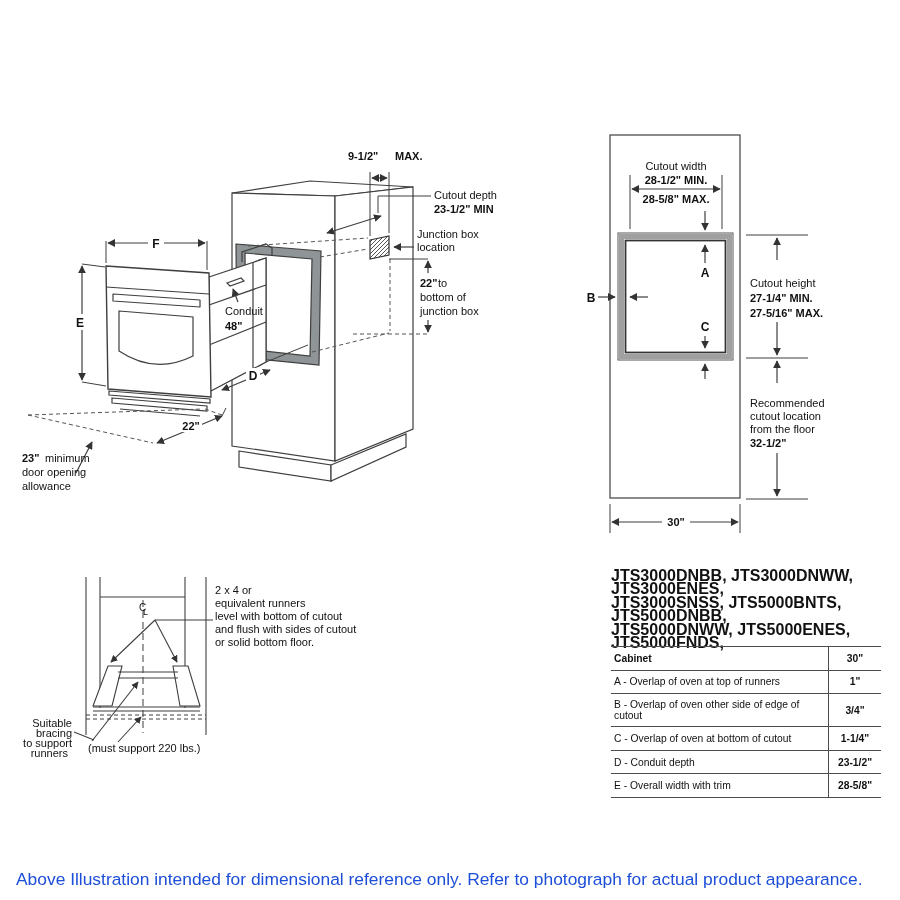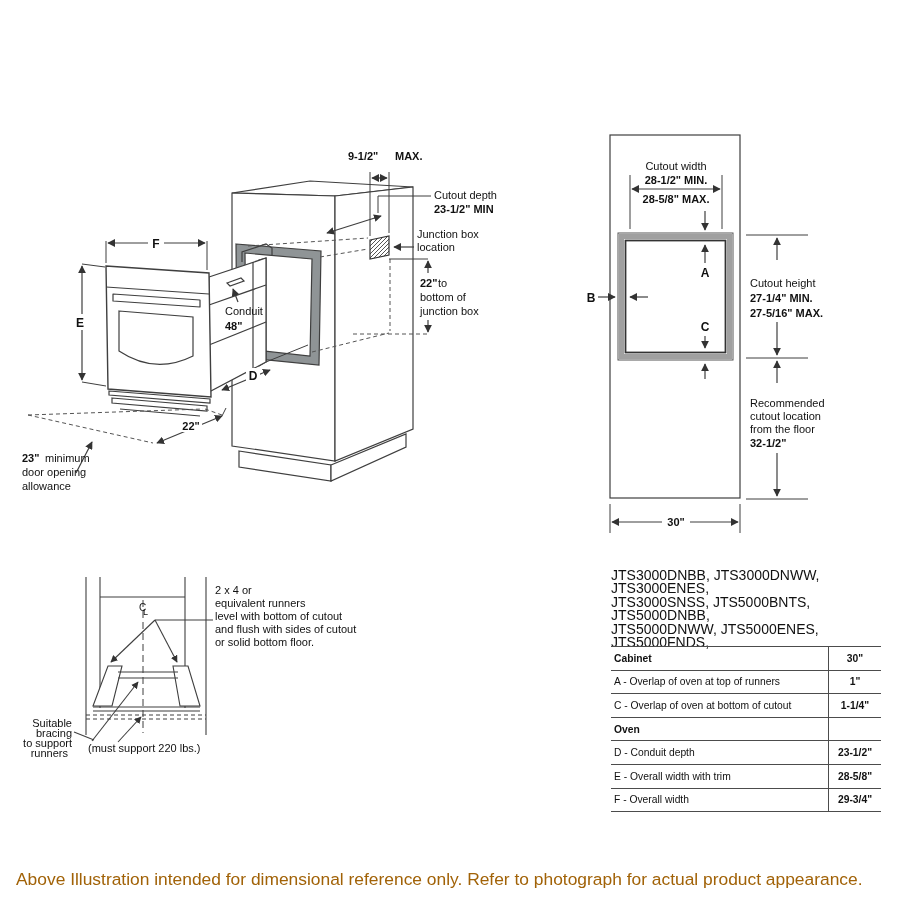--- a/index.html
+++ b/index.html
@@ -3,28 +3,28 @@
 <meta charset="utf-8">
 <style>
   html,body{margin:0;padding:0;background:#fff;}
   .canvas{position:relative;width:900px;height:900px;background:#fff;
           font-family:"Liberation Sans",sans-serif;color:#111;overflow:hidden;}
   svg text{fill:#111;font-family:"Liberation Sans",sans-serif;}
   .lbl{font-size:11px;}
   .lblB{font-size:11px;font-weight:bold;}
   .dimL{font-size:12px;font-weight:bold;}
   .models{position:absolute;left:611px;top:569px;width:275px;
-          font-size:14px;font-weight:normal;line-height:13.4px;letter-spacing:0;}
+          font-size:16px;font-weight:bold;line-height:13.4px;letter-spacing:0;}
   .spec{position:absolute;left:611px;top:646px;width:270px;}
   .spec table{border-collapse:collapse;width:100%;font-size:10.3px;}
   .spec td{border-top:1px solid #4c4c4c;height:12.6px;padding:5px 3px;vertical-align:middle;}
   .spec tr:last-child td{border-bottom:1px solid #4c4c4c;}
   .spec td.val{border-left:1px solid #4c4c4c;width:46px;text-align:center;font-weight:bold;white-space:nowrap;}
   .spec tr.hdr td{font-weight:bold;}
-  .footer{position:absolute;left:16px;top:869px;width:880px;font-size:17.4px;color:#a16207;}
+  .footer{position:absolute;left:16px;top:869px;width:880px;font-size:17.4px;color:#1d4ed8;}
 </style>
 </head>
 <body>
 
 <div class="canvas">
 
 <svg width="900" height="900" viewBox="0 0 900 900">
   <defs>
     <marker id="ah" viewBox="0 0 10 10" refX="9" refY="5" markerWidth="6.5" markerHeight="6.5" orient="auto-start-reverse">
       <path d="M0,0 L10,5 L0,10 z" fill="#333"></path>
@@ -284,38 +284,34 @@
     <tbody>
       <tr class="hdr">
         <td>Cabinet</td>
         <td class="val">30"</td>
       </tr>
       <tr>
         <td>A - Overlap of oven at top of runners</td>
         <td class="val">1"</td>
       </tr>
       <tr>
+        <td>B - Overlap of oven other side of edge of cutout</td>
+        <td class="val">3/4"</td>
+      </tr>
+      <tr>
         <td>C - Overlap of oven at bottom of cutout</td>
         <td class="val">1-1/4"</td>
       </tr>
-      <tr class="hdr">
-        <td>Oven</td>
-        <td class="val"></td>
-      </tr>
       <tr>
         <td>D - Conduit depth</td>
         <td class="val">23-1/2"</td>
       </tr>
       <tr>
         <td>E - Overall width with trim</td>
         <td class="val">28-5/8"</td>
-      </tr>
-      <tr>
-        <td>F - Overall width</td>
-        <td class="val">29-3/4"</td>
       </tr>
     </tbody>
   </table>
 </div>
 
 
 <div class="footer">Above Illustration intended for dimensional reference only. Refer to photograph for actual product appearance.</div>
 
 </div>
 

